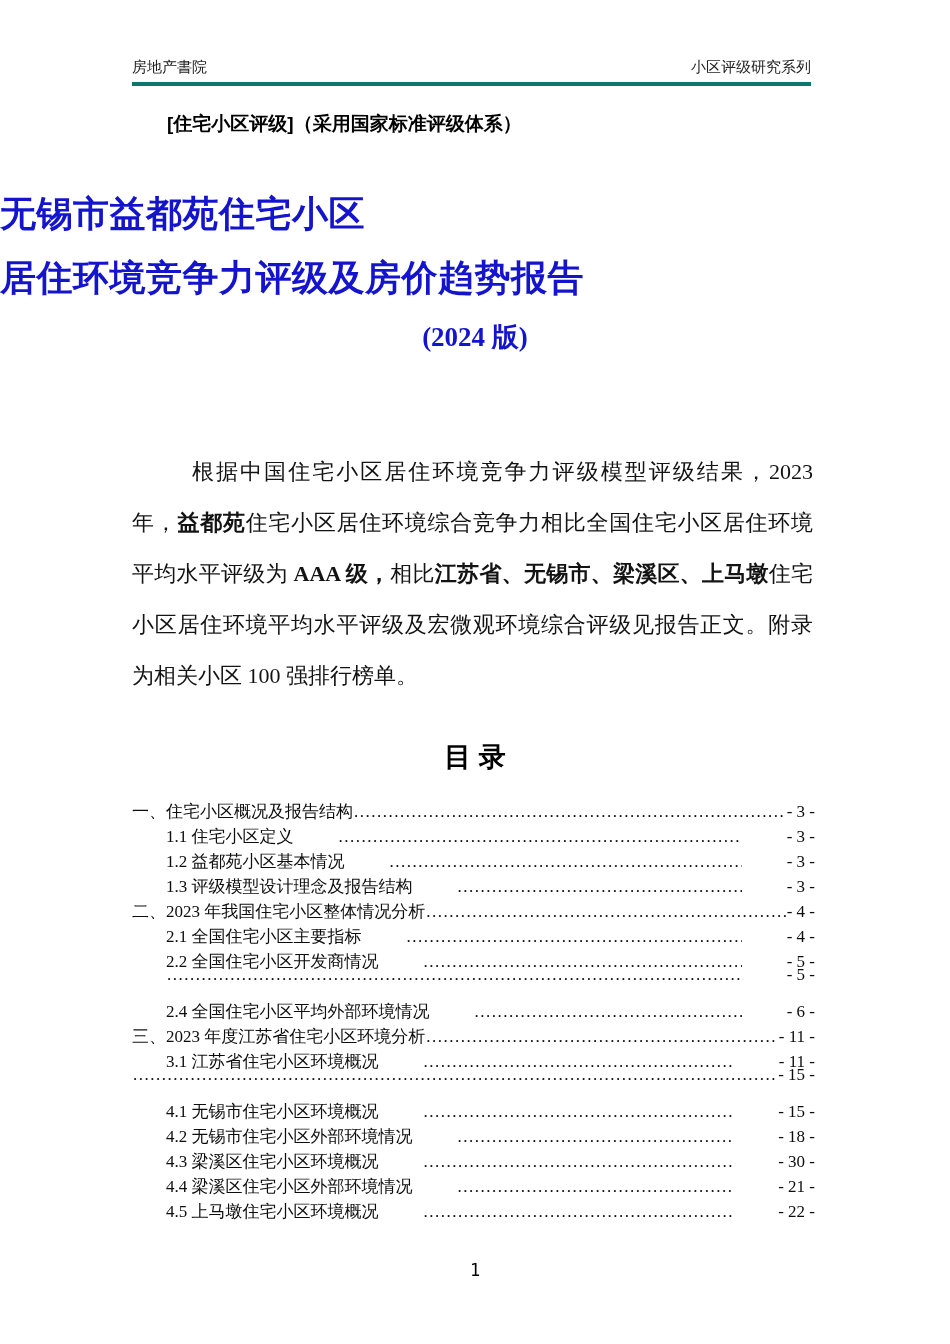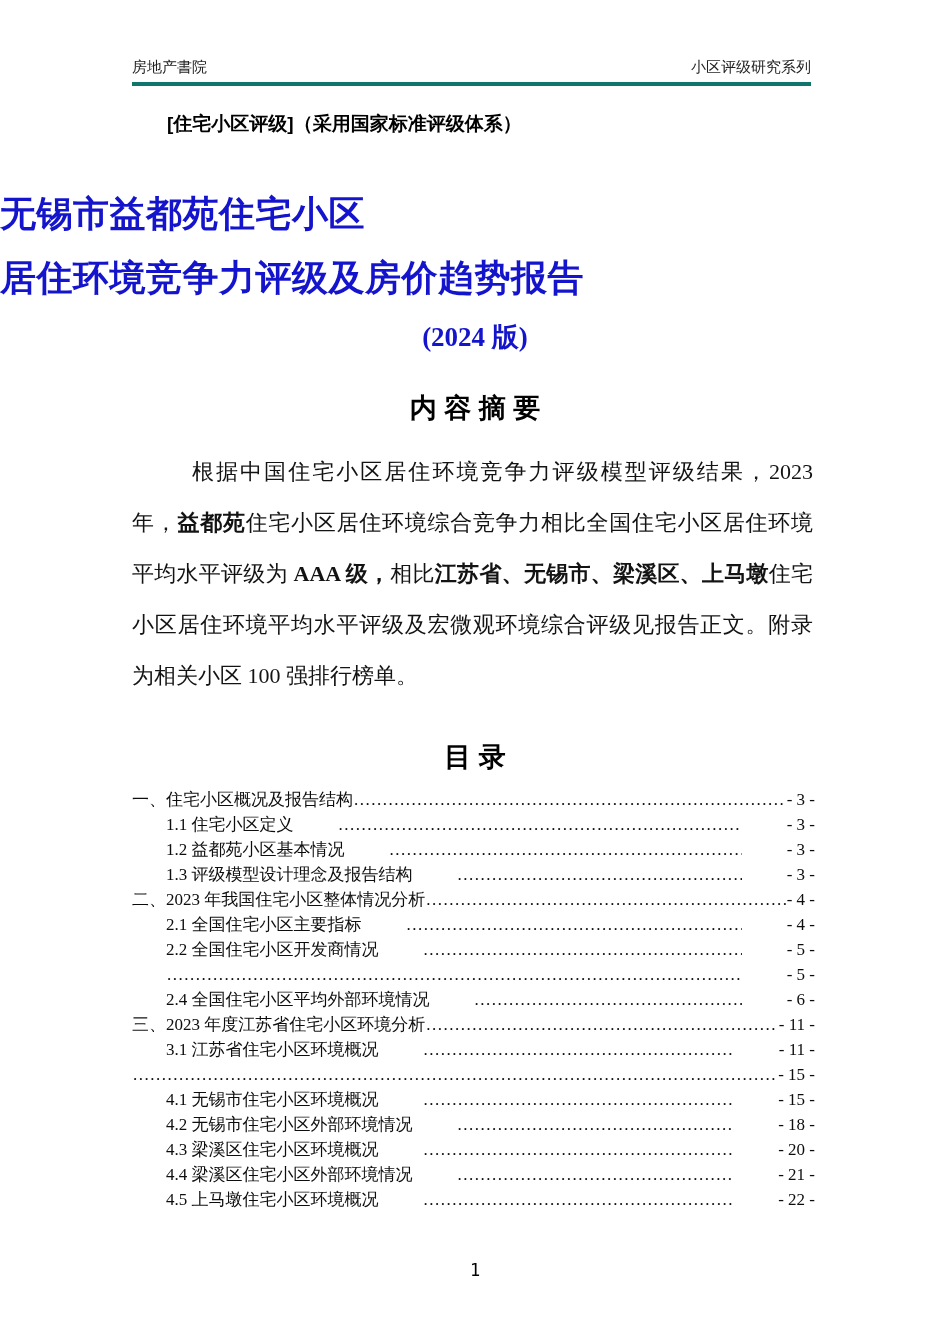--- a/index.html
+++ b/index.html
@@ -66,21 +66,21 @@
   .toc {
     position:absolute; top:787px; left:132px; right:135px;
     font-size:17px; color:#0d0d0d;
   }
   .toc-row {
     display:flex; align-items:baseline;
     height:25px; line-height:25px;
     white-space:nowrap;
   }
   .toc-row.lvl2 { padding-left:34px;gap:44px; }
-  .toc-label { flex:0 0 auto; }
+  .toc-label { flex:0 0 auto;margin-top:12px; }
   .toc-dots {
     flex:1 1 auto; overflow:hidden;
     margin:0 1px;
     letter-spacing:1.5px;
   }
   .toc-dots::after {
     content:"..................................................................................................................................................";
   }
   .toc-page { flex:0 0 auto; }
   
@@ -100,21 +100,20 @@
     <span>房地产書院</span>
     <span>小区评级研究系列</span>
   </div>
 
   <div class="bracket-note">[住宅小区评级]（采用国家标准评级体系）</div>
 
   <div class="title l1">无锡市益都苑住宅小区</div>
   <div class="title l2">居住环境竞争力评级及房价趋势报告</div>
   <div class="edition">(2024 版)</div>
 
-  <div class="section-heading summary-heading">内 容 摘 要</div>
 
   <p class="summary"><span>根据中国住宅小区居住环境竞争力评级模型评级结果，2023 年，</span><span class="b">益都苑</span><span>住宅小区居住环境综合竞争力相比全国住宅小区居住环境平均水平评级为 </span><span class="b">AAA 级，</span><span>相比</span><span class="b">江苏省、无锡市、梁溪区、上马墩</span><span>住宅小区居住环境平均水平评级及宏微观环境综合评级见报告正文。附录为相关小区 100 强排行榜单。</span></p>
 
   <div class="section-heading toc-heading">目 录</div>
 
   <div class="toc">
       <div class="toc-row lvl1">
         <span class="toc-label">一、住宅小区概况及报告结构</span>
         <span class="toc-dots"></span>
         <span class="toc-page">- 3 -</span>
@@ -178,21 +177,21 @@
         <span class="toc-page">- 15 -</span>
       </div>
       <div class="toc-row lvl2">
         <span class="toc-label">4.2 无锡市住宅小区外部环境情况</span>
         <span class="toc-dots"></span>
         <span class="toc-page">- 18 -</span>
       </div>
       <div class="toc-row lvl2">
         <span class="toc-label">4.3 梁溪区住宅小区环境概况</span>
         <span class="toc-dots"></span>
-        <span class="toc-page">- 20 -</span>
+        <span class="toc-page">- 30 -</span>
       </div>
       <div class="toc-row lvl2">
         <span class="toc-label">4.4 梁溪区住宅小区外部环境情况</span>
         <span class="toc-dots"></span>
         <span class="toc-page">- 21 -</span>
       </div>
       <div class="toc-row lvl2">
         <span class="toc-label">4.5 上马墩住宅小区环境概况</span>
         <span class="toc-dots"></span>
         <span class="toc-page">- 22 -</span>

